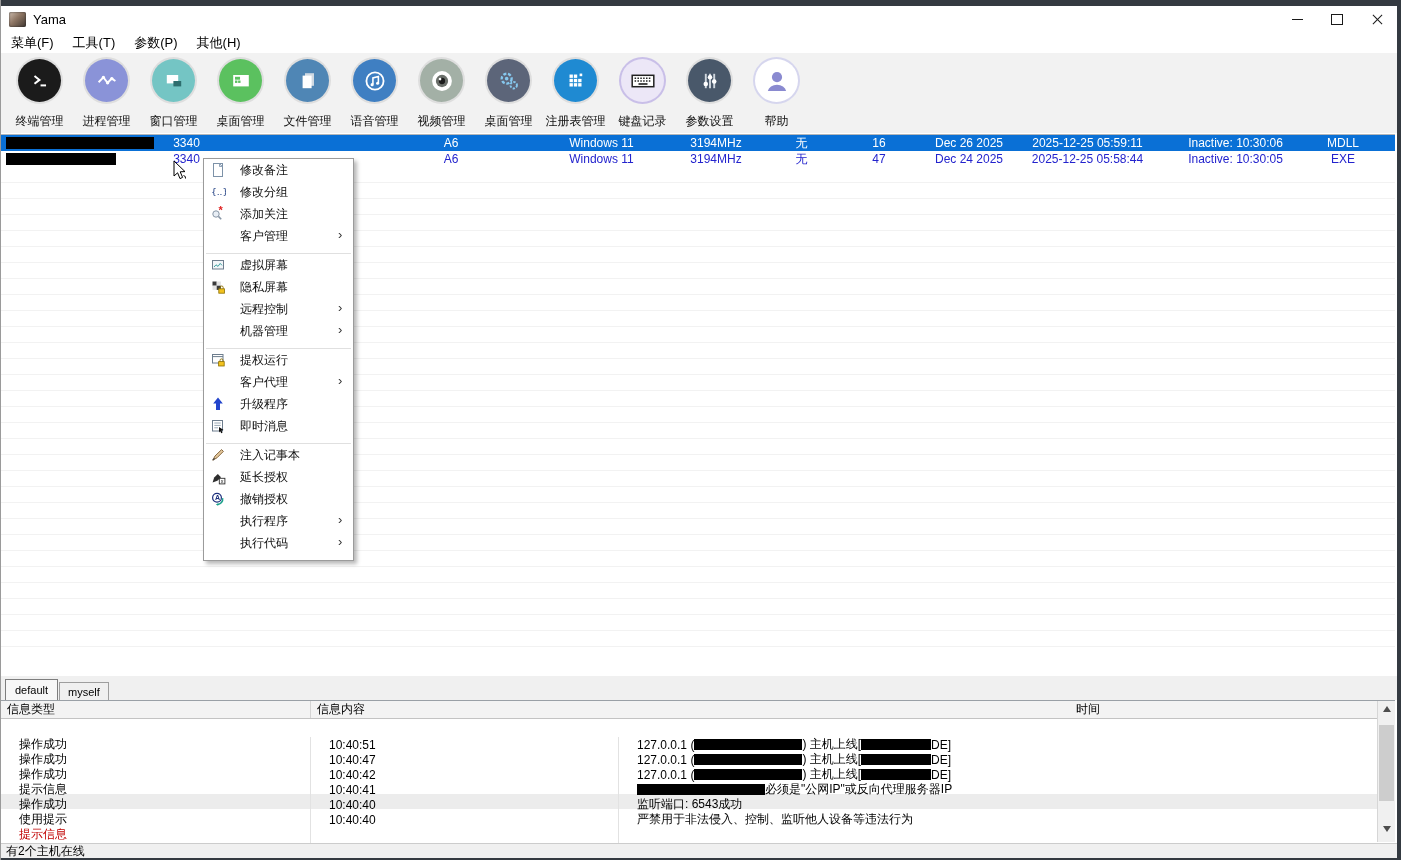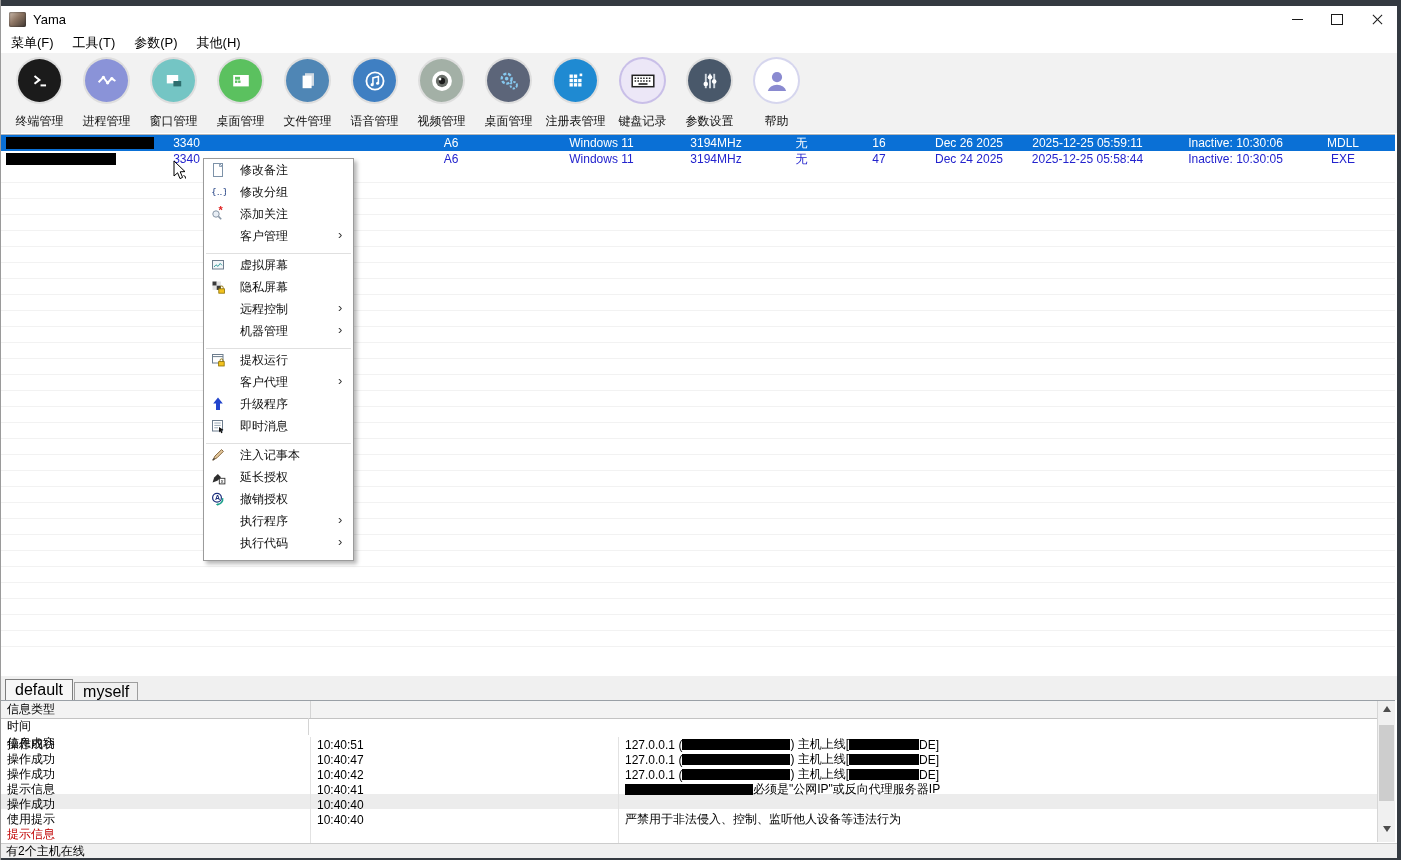--- a/index.html
+++ b/index.html
@@ -55,31 +55,31 @@
   .ctx-ic{width:27px;display:flex;align-items:center;justify-content:center;flex:none;}
   .ctx-label{flex:1;}
   .ctx-arrow{width:15px;color:#333;font-size:13px;line-height:1;flex:none;}
   .ctx-sep{height:1px;background:#e0e0e0;margin:3px 2px;}
 
   
   .cursor{position:absolute;left:171px;top:160px;z-index:100;}
 
   
   .tabstrip{position:absolute;left:1px;top:676px;right:4px;height:24px;background:#f0f0f0;display:flex;align-items:flex-end;}
-  .tab{font-size:16px;box-sizing:border-box;display:flex;align-items:center;justify-content:center;}
+  .tab{font-size:11px;box-sizing:border-box;display:flex;align-items:center;justify-content:center;}
   .tab.active{height:21px;background:#f7f7f7;border:1px solid #7e7e7e;border-bottom:none;padding:0 9px;margin-left:4px;}
   .tab.inactive{height:18px;background:#f0f0f0;border:1px solid #9e9e9e;border-bottom:none;padding:0 8px;margin-left:1px;}
 
   
   .logpanel{position:absolute;left:1px;top:700px;width:1394px;height:141px;background:#fff;border-top:1px solid #9aa0a6;}
-  .lhead{display:flex;height:17px;background:#f3f3f3;border-bottom:1px solid #c3c3c3;width:1377px;flex-direction:column;}
+  .lhead{display:flex;height:17px;background:#f3f3f3;border-bottom:1px solid #c3c3c3;width:1377px;}
   .lhcell{box-sizing:border-box;border-right:1px solid #d4d4d4;display:flex;align-items:center;font-size:12px;padding-left:6px;}
   .lrow{display:flex;height:15px;align-items:center;font-size:12px;width:1377px;}
   .lrow.gray{background:#ececec;}
-  .lcell{box-sizing:border-box;border-right:1px solid #e2e2e2;height:100%;display:flex;align-items:center;padding-left:6px;overflow:hidden;white-space:nowrap;margin-top:36px;}
+  .lcell{box-sizing:border-box;border-right:1px solid #e2e2e2;height:100%;display:flex;align-items:center;padding-left:18px;overflow:hidden;white-space:nowrap;margin-top:36px;}
   .lc0{width:310px}.lc1{width:308px}.lc2{flex:1;border-right:none}
   .red{color:#c00000;}
   .lbar{display:inline-block;background:#000;height:11px;vertical-align:middle;}
   .lscroll{position:absolute;right:0;top:0;width:17px;height:141px;background:#f0f0f0;border-left:1px solid #d6d6d6;}
   .sb-btn{height:16px;display:flex;align-items:center;justify-content:center;}
   .tri-up{width:0;height:0;border-left:4px solid transparent;border-right:4px solid transparent;border-bottom:6px solid #4d4d4d;}
   .tri-dn{width:0;height:0;border-left:4px solid transparent;border-right:4px solid transparent;border-top:6px solid #4d4d4d;}
   .sb-thumb{position:absolute;left:1px;top:24px;width:15px;height:76px;background:#cdcdcd;}
   .sb-btn.bottom{position:absolute;bottom:5px;left:0;width:100%;}
 
@@ -459,22 +459,22 @@
   </div>
 
   <div class="tabstrip">
     <div class="tab active">default</div>
     <div class="tab inactive">myself</div>
   </div>
 
   <div class="logpanel">
     <div class="lhead">
       <div class="lhcell lc0">信息类型</div>
+      <div class="lhcell lc2">信息内容</div>
       <div class="lhcell lc1">时间</div>
-      <div class="lhcell lc2">信息内容</div>
     </div>
     <div class="lrow">
       <div class="lcell lc0">操作成功</div>
       <div class="lcell lc1">10:40:51</div>
       <div class="lcell lc2">
           <span>127.0.0.1 (</span>
           <span class="lbar" style="width:108px;"></span>
           <span>) 主机上线[</span>
           <span class="lbar" style="width:70px;"></span>
           <span> DE]</span>
@@ -506,20 +506,21 @@
       <div class="lcell lc0">提示信息</div>
       <div class="lcell lc1">10:40:41</div>
       <div class="lcell lc2">
           <span class="lbar" style="width:128px;"></span>
           <span>必须是"公网IP"或反向代理服务器IP</span>
         </div>
     </div>
     <div class="lrow">
       <div class="lcell lc0">操作成功</div>
       <div class="lcell lc1">10:40:40</div>
+      <div class="lcell lc2">监听端口: 6543成功</div>
     </div>
     <div class="lrow gray">
       <div class="lcell lc0">使用提示</div>
       <div class="lcell lc1">10:40:40</div>
       <div class="lcell lc2">严禁用于非法侵入、控制、监听他人设备等违法行为</div>
     </div>
     <div class="lrow">
       <div class="lcell lc0 red">提示信息</div>
       <div class="lcell lc1"></div>
       <div class="lcell lc2"></div>

